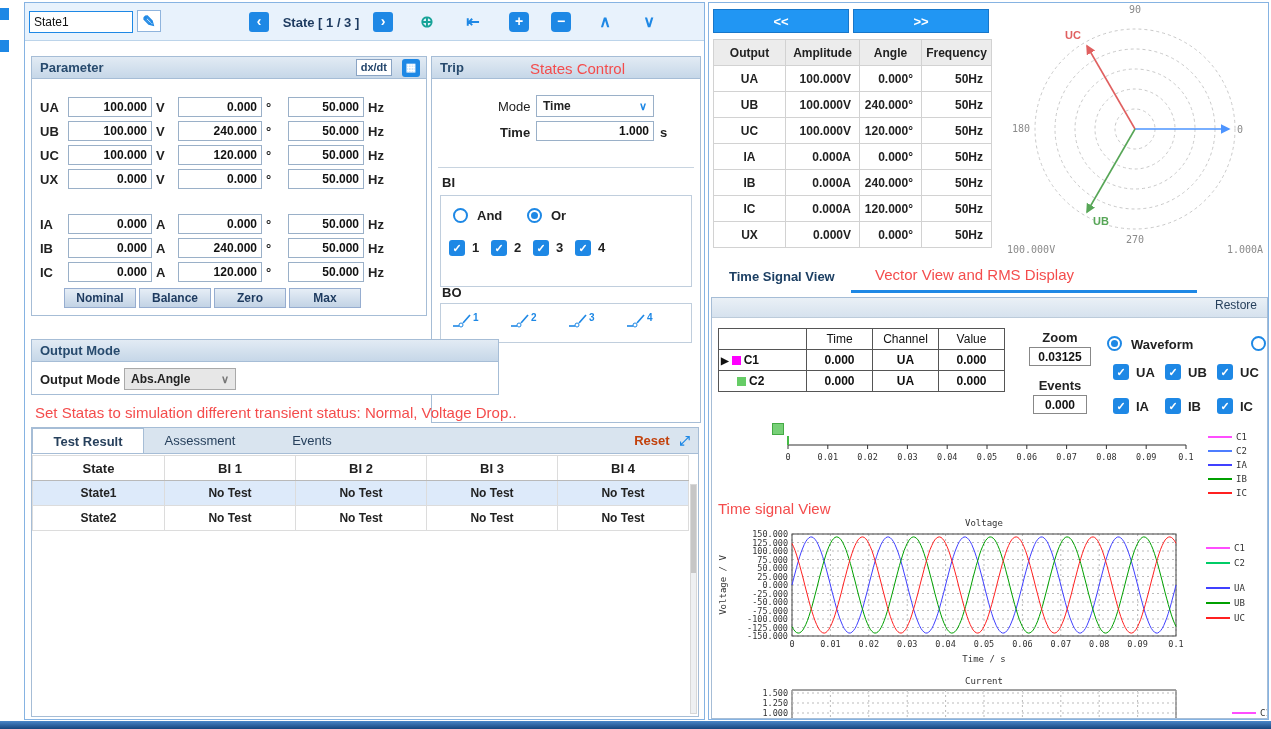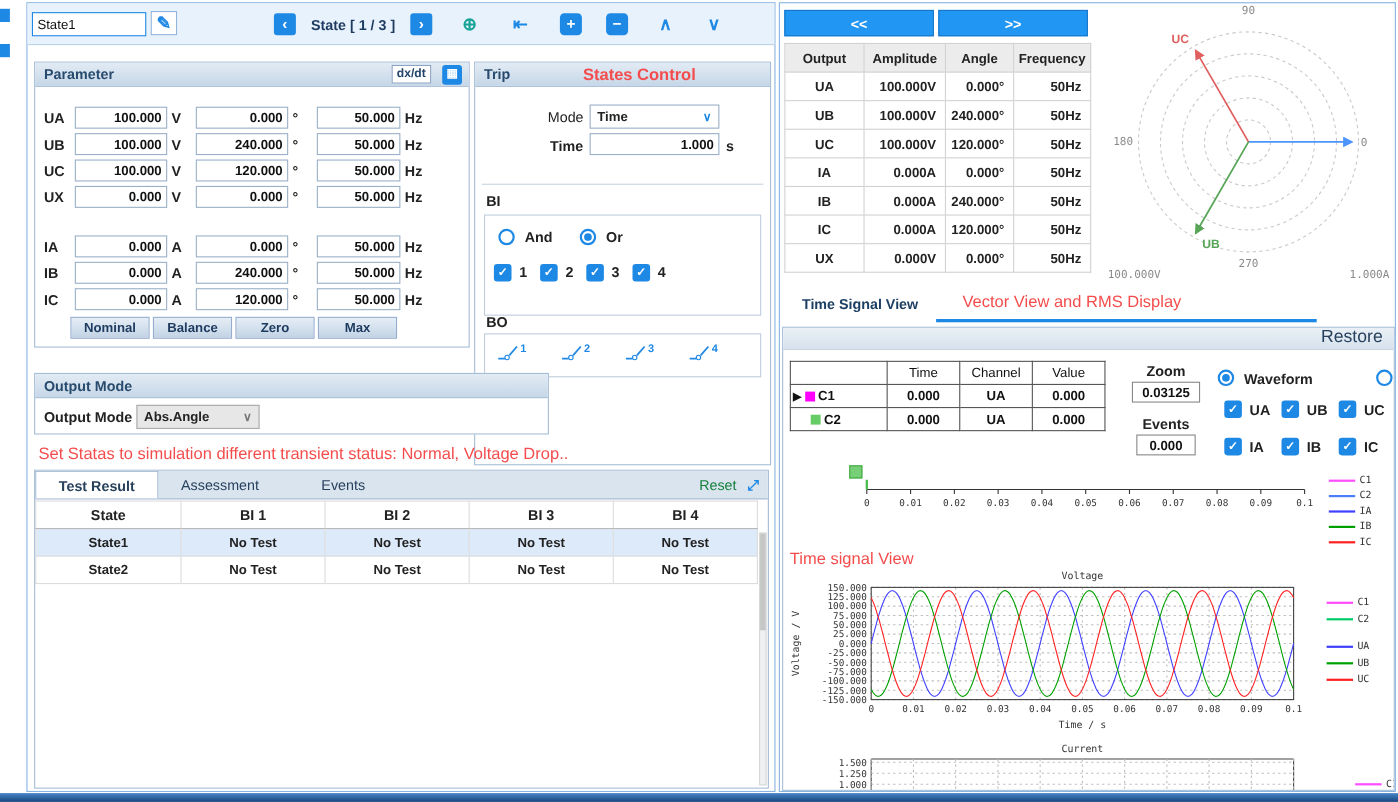--- a/index.html
+++ b/index.html
@@ -50,21 +50,21 @@
   .csq{display:inline-block;width:9px;height:9px;vertical-align:middle;margin:0 3px}
   .cht{font:9px "DejaVu Sans Mono",monospace;fill:#333}
   .ctick{font:8.5px "DejaVu Sans Mono",monospace;fill:#333}
   .grid{stroke:#bbb;stroke-dasharray:2,3;stroke-width:1}
   .ptick{font:10px "DejaVu Sans Mono",monospace;fill:#8a8a8a}
   .lg-row{display:flex;align-items:center;gap:4px;height:14px}
   .lg-line{width:24px;height:2px;display:inline-block}
   .lg-lab{font:9px "DejaVu Sans Mono",monospace;color:#333}
   #legend-voltage .lg-row{height:15px}
   #legend-voltage .lg-row:nth-child(2){margin-bottom:10px}
-  .restorebar{position:absolute;left:0;top:0;right:0;height:20px;background:linear-gradient(#eaf0f6,#d6e2ee);border-bottom:1px solid #bccbda;text-align:right;padding:0 10px;color:#27405c;font-size:16px}
+  .restorebar{position:absolute;left:0;top:0;right:0;height:20px;background:linear-gradient(#eaf0f6,#d6e2ee);border-bottom:1px solid #bccbda;text-align:right;padding:0 10px;color:#27405c;font-size:12px}
   .mini-btn{display:inline-block;border:1px solid #8aa4c4;background:#fff;color:#23456b;font-size:11px;font-weight:bold;padding:0 4px;height:17px;line-height:15px;vertical-align:middle}
   .divline{position:absolute;border-top:1px solid #c8d4e0}
   .bibox{position:absolute;border:1px solid #c0cedd}
   .bonum{color:#1e88e5;font-size:10px;font-weight:bold;vertical-align:top}
 </style>
 </head>
 <body>
 
 <div id="root">
 
@@ -163,21 +163,21 @@
         <span class="pbtn">Nominal</span>
         <span class="pbtn">Balance</span>
         <span class="pbtn">Zero</span>
         <span class="pbtn">Max</span>
       </div>
     </div>
 
     <div class="panel" style="left:406px;top:53px;width:270px;height:367px">
       <div class="panel-hd">
         <span>Trip</span>
-        <span class="red" style="position:absolute;left:98px;top:3px;font-size:15px;font-weight:bold">States Control</span>
+        <span class="red" style="position:absolute;left:98px;top:3px;font-size:15px;font-weight:normal">States Control</span>
       </div>
       <div class="abs" style="left:66px;top:42px;font-weight:normal">Mode</div>
       <div class="dd abs" style="left:104px;top:38px;width:118px">
         <span>Time</span>
           <span class="car">∨</span>
       </div>
       <div class="abs" style="left:68px;top:68px;font-weight:bold">Time</div>
       <input class="inp abs" style="left: 104px; top: 64px; width: 118px;" value="1.000">
       <span class="abs" style="left:228px;top:68px;font-weight:bold">s</span>
 
@@ -232,21 +232,21 @@
     </div>
 
     <div class="abs red" style="left:10px;top:401px;font-size:15px">Set Statas to simulation different transient status: Normal, Voltage Drop..</div>
 
     <div class="panel" style="left:6px;top:424px;width:668px;height:290px">
       <div class="rtabs">
         <div class="rtab active">Test Result</div>
         <div class="rtab">Assessment</div>
         <div class="rtab">Events</div>
         <div style="margin-left:auto;display:flex;align-items:center;gap:10px;padding-right:8px">
-          <span style="font-weight:normal;color:#15803d">Reset</span>
+          <span style="font-weight:bold;color:#c2410c">Reset</span>
           <span class="iconbtn" style="font-size:13px">⤢</span>
         </div>
       </div>
       <table class="rtable abs" style="left:0;top:27px">
         <colgroup>
             <col style="width:132px">
             <col style="width:131px">
             <col style="width:131px">
             <col style="width:131px">
             <col style="width:131px">

